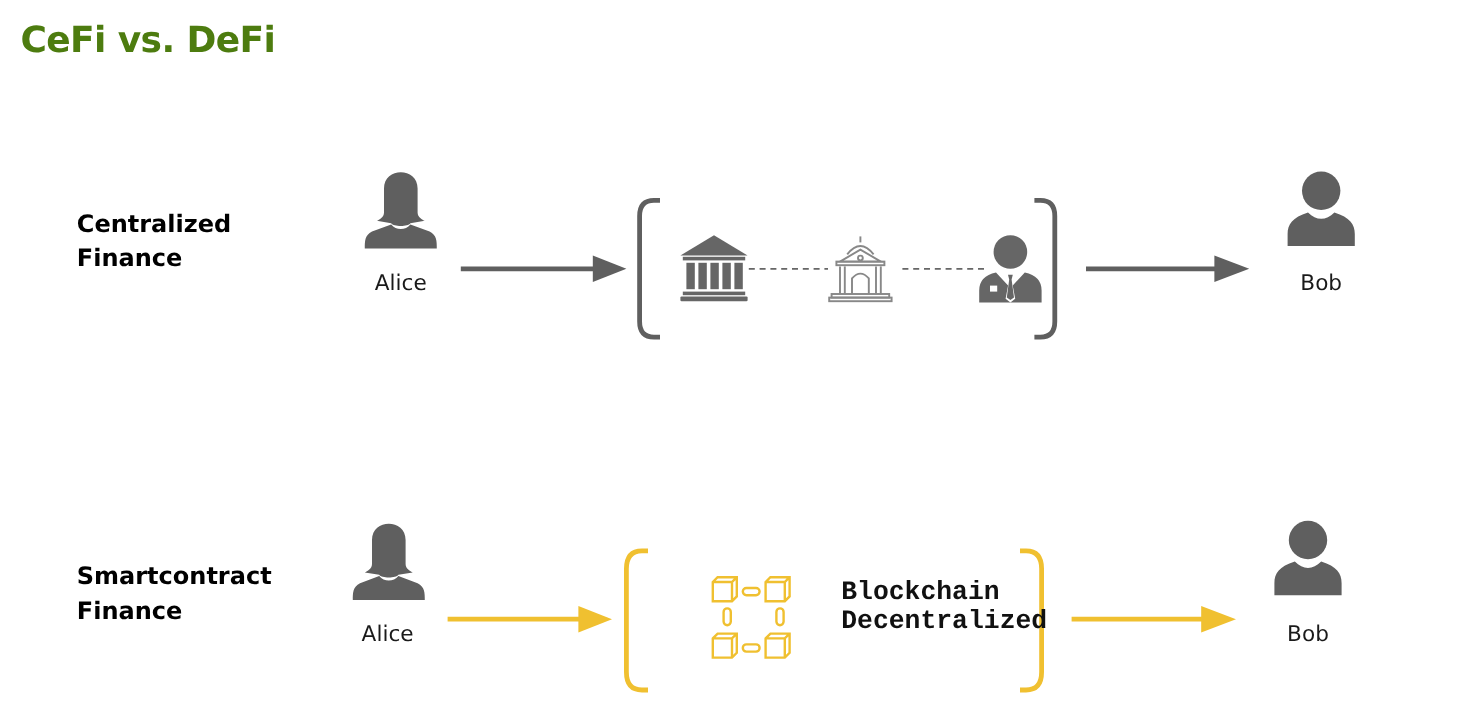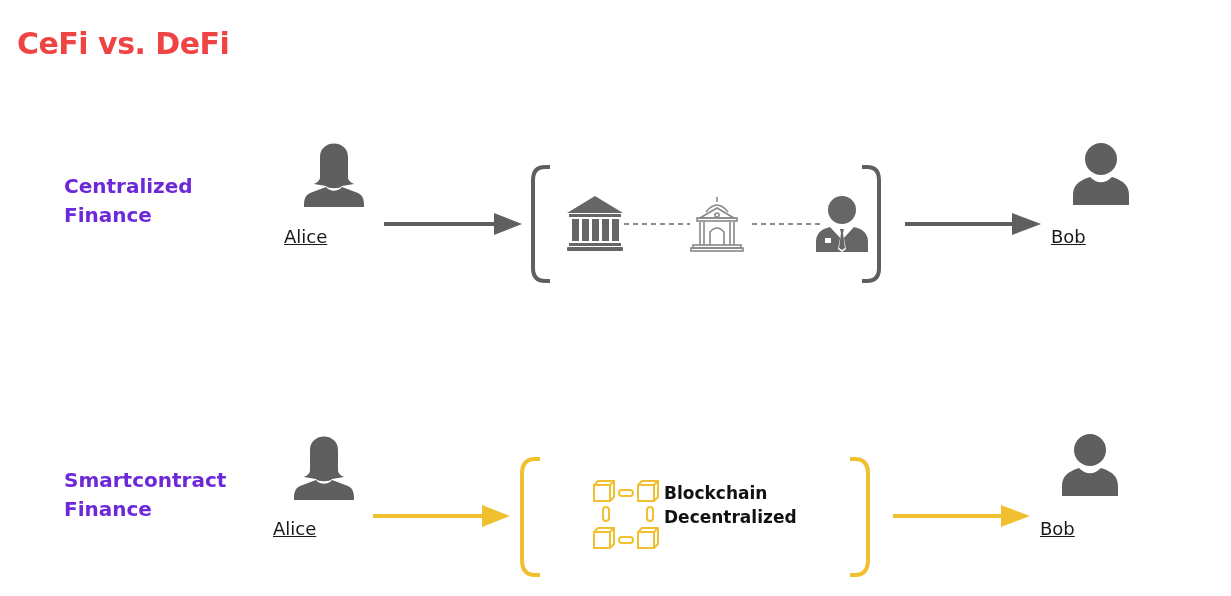--- a/index.html
+++ b/index.html
@@ -1,20 +1,20 @@
 <!DOCTYPE html>
 <html><head>
 <meta charset="utf-8">
 <style>
   html, body { margin: 0; padding: 0; background: #ffffff; }
   body { width: 1231px; height: 596px; position: relative; overflow: hidden; font-family: "DejaVu Sans", sans-serif; }
-  .title { position: absolute; left: 17px; top: 26px; font-size: 30px; font-weight: bold; color: #ef4444; letter-spacing: -0.5px; }
-  .row-label { position: absolute; left: 64px; font-size: 20px; font-weight: bold; color: #6d28d9; line-height: 29px; }
-  .person-label { position: absolute; font-size: 18px; color: #1a1a1a; width: 100px; text-decoration: underline; }
-  .proto-text { position: absolute; left: 664px; top: 482px; font-size: 17px; font-weight: bold; color: #111; line-height: 23.5px; }
+  .title { position: absolute; left: 17px; top: 16px; font-size: 30px; font-weight: bold; color: #4d7c0f; letter-spacing: -0.5px; }
+  .row-label { position: absolute; left: 64px; font-size: 20px; font-weight: bold; color: #000000; line-height: 29px; }
+  .person-label { position: absolute; font-size: 18px; color: #1a1a1a; text-align: center; width: 100px; }
+  .proto-text { position: absolute; left: 701px; top: 482px; font-size: 22px; font-weight: bold; color: #111; line-height: 23.5px; font-family: Liberation Mono, monospace; }
   svg.canvas { position: absolute; left: 0; top: 0; }
 </style>
 </head>
 <body>
 
 <div class="title">CeFi vs. DeFi</div>
 
 <div class="row-label" style="top:172px;">
   <div>Centralized</div>
   <div>Finance</div>

